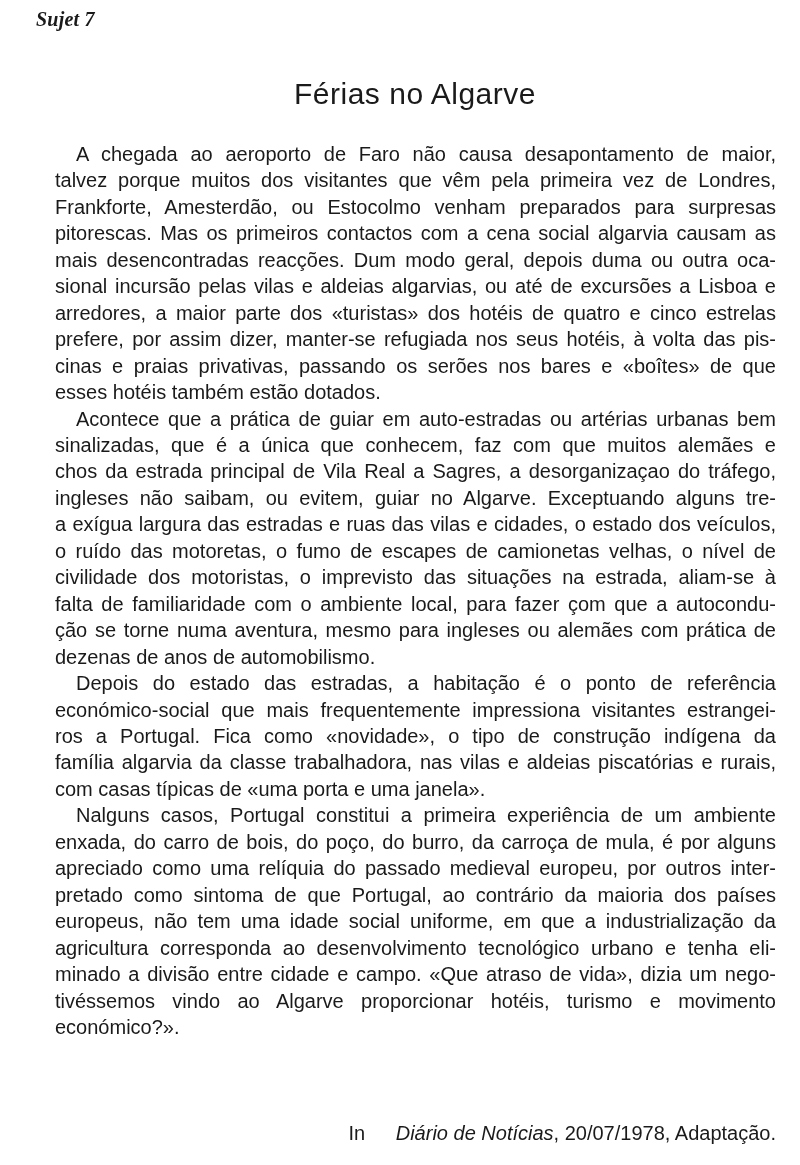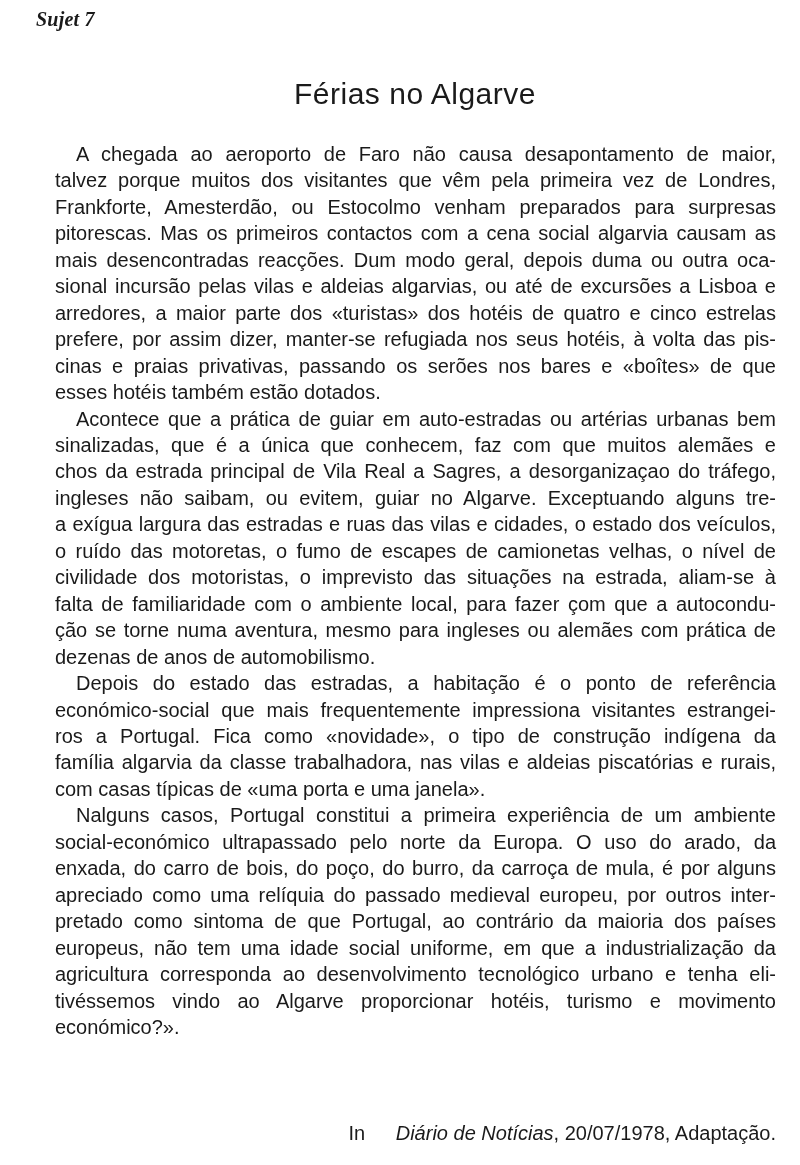--- a/index.html
+++ b/index.html
@@ -109,24 +109,24 @@
   <div>
     <span class="line indent">Depois do estado das estradas, a habitação é o ponto de referência</span>
     <span class="line">económico-social que mais frequentemente impressiona visitantes estrangei-</span>
     <span class="line">ros a Portugal. Fica como «novidade», o tipo de construção indígena da</span>
     <span class="line">família algarvia da classe trabalhadora, nas vilas e aldeias piscatórias e rurais,</span>
     <span class="line last">com casas típicas de «uma porta e uma janela».</span>
   </div>
 
   <div>
     <span class="line indent">Nalguns casos, Portugal constitui a primeira experiência de um ambiente</span>
-    <span class="line">social-económico ultrapassado pelo norte da Europa. O uso do arado, da</span>
     <span class="line">enxada, do carro de bois, do poço, do burro, da carroça de mula, é por alguns</span>
     <span class="line">apreciado como uma relíquia do passado medieval europeu, por outros inter-</span>
     <span class="line">pretado como sintoma de que Portugal, ao contrário da maioria dos países</span>
     <span class="line">europeus, não tem uma idade social uniforme, em que a industrialização da</span>
     <span class="line">agricultura corresponda ao desenvolvimento tecnológico urbano e tenha eli-</span>
+    <span class="line">minado a divisão entre cidade e campo. «Que atraso de vida», dizia um nego-</span>
     <span class="line">tivéssemos vindo ao Algarve proporcionar hotéis, turismo e movimento</span>
     <span class="line last">económico?».</span>
   </div>
 </div>
 
 <div class="source"><span style="white-space: pre;">In </span><em>Diário de Notícias</em><span>, 20/07/1978, Adaptação.</span></div>
 
 </body></html>

